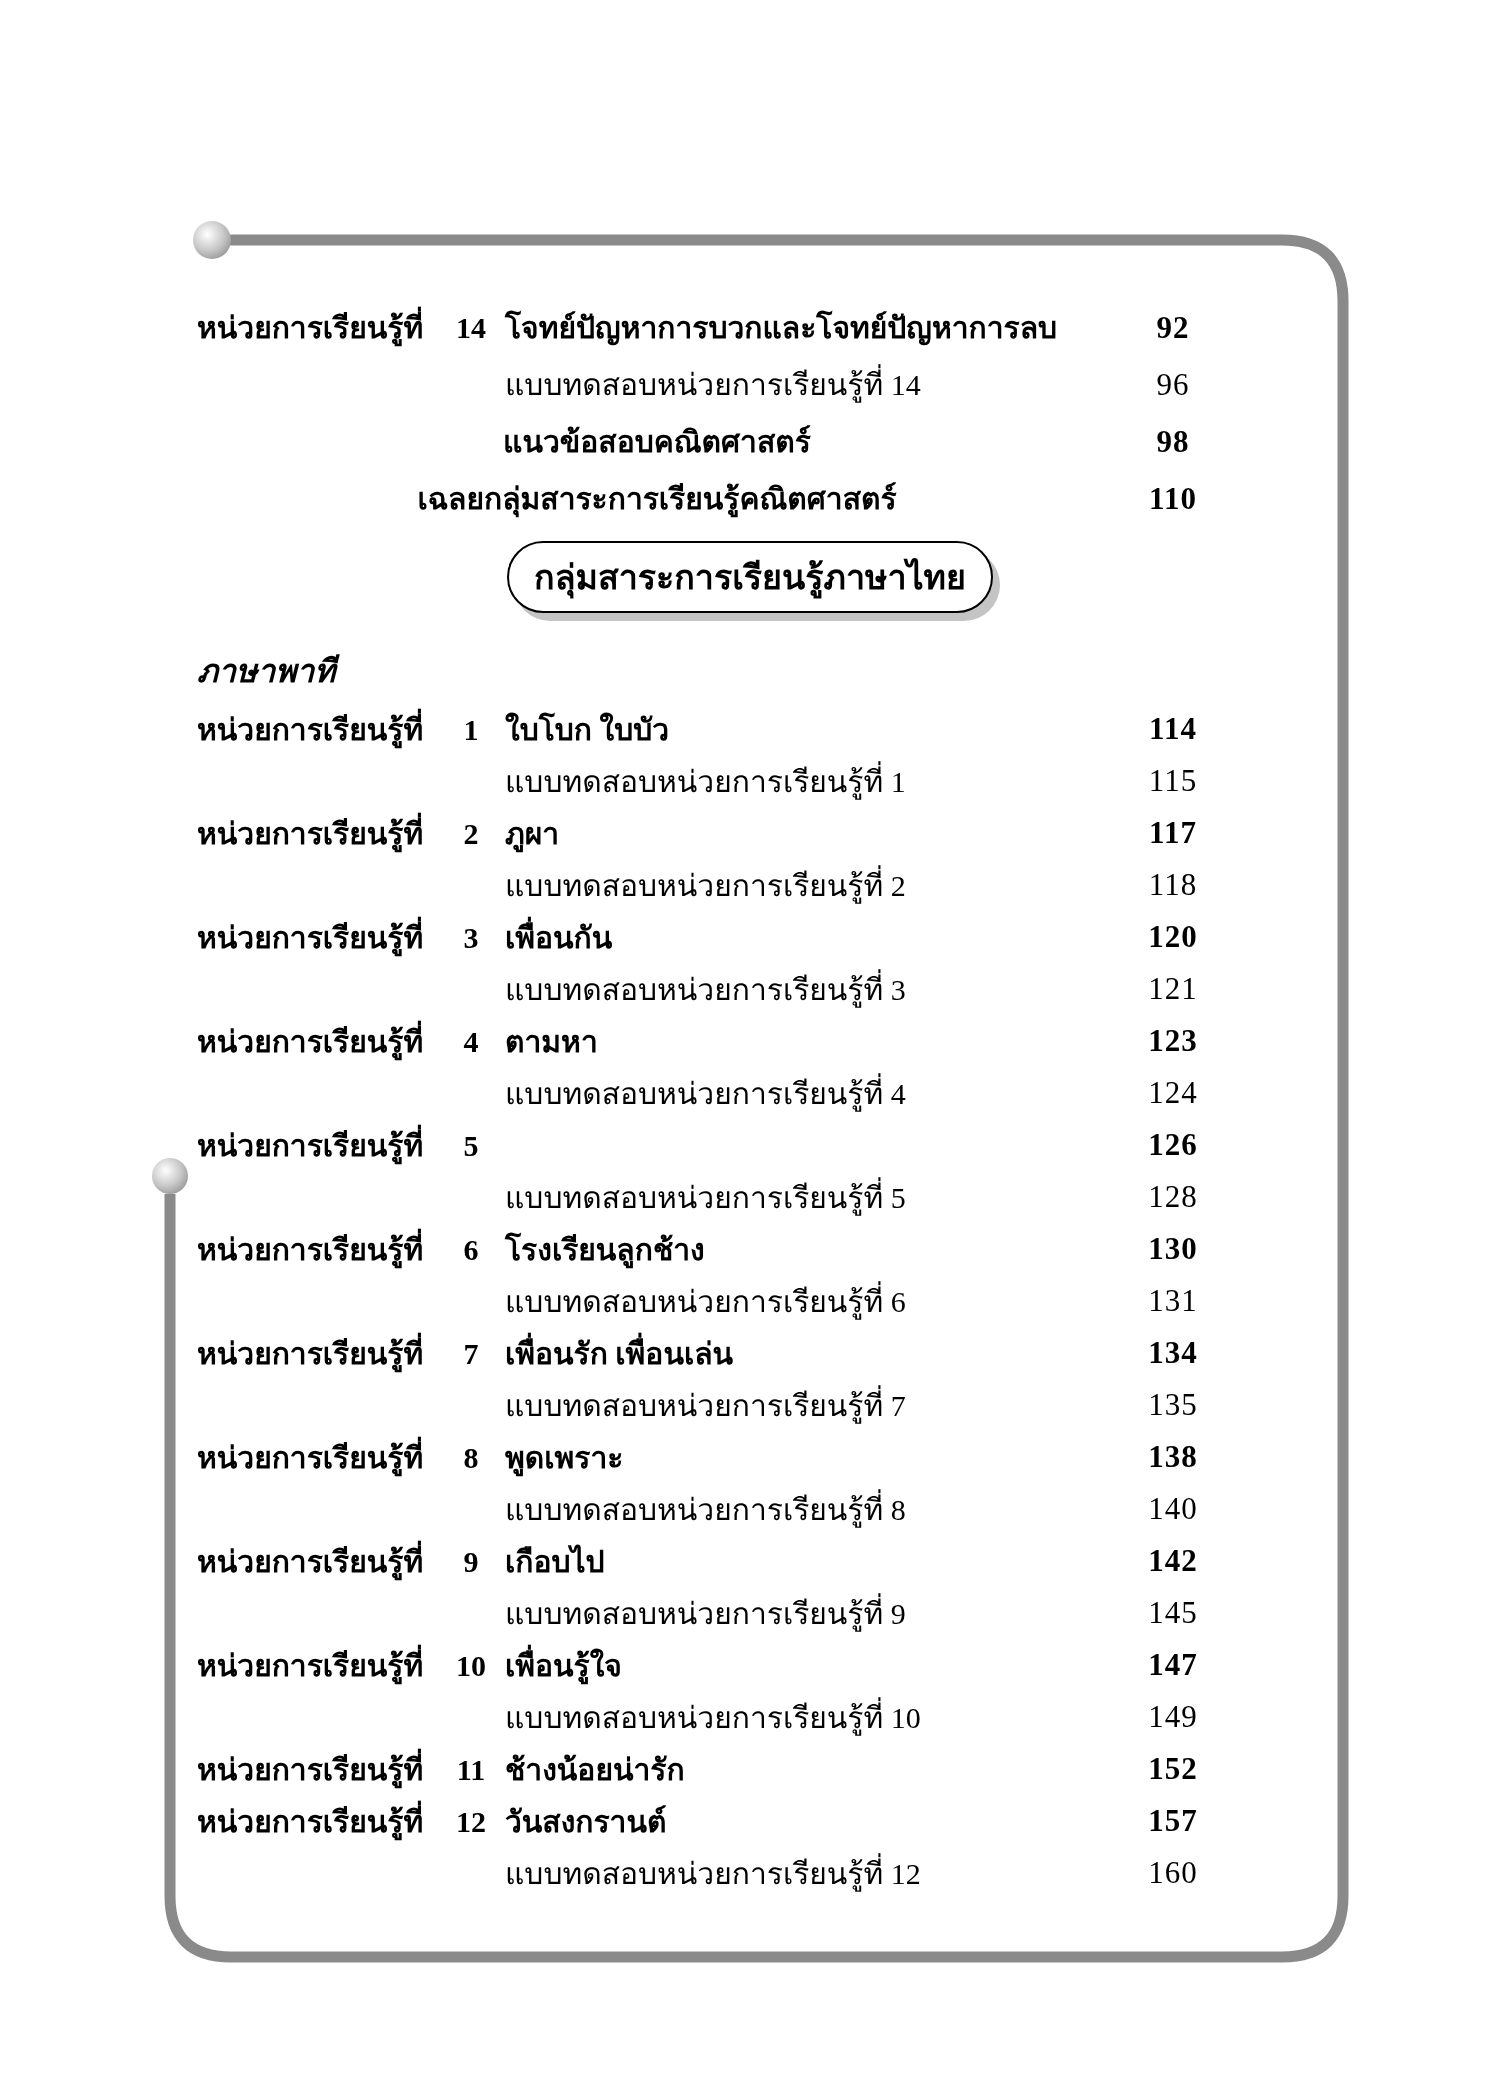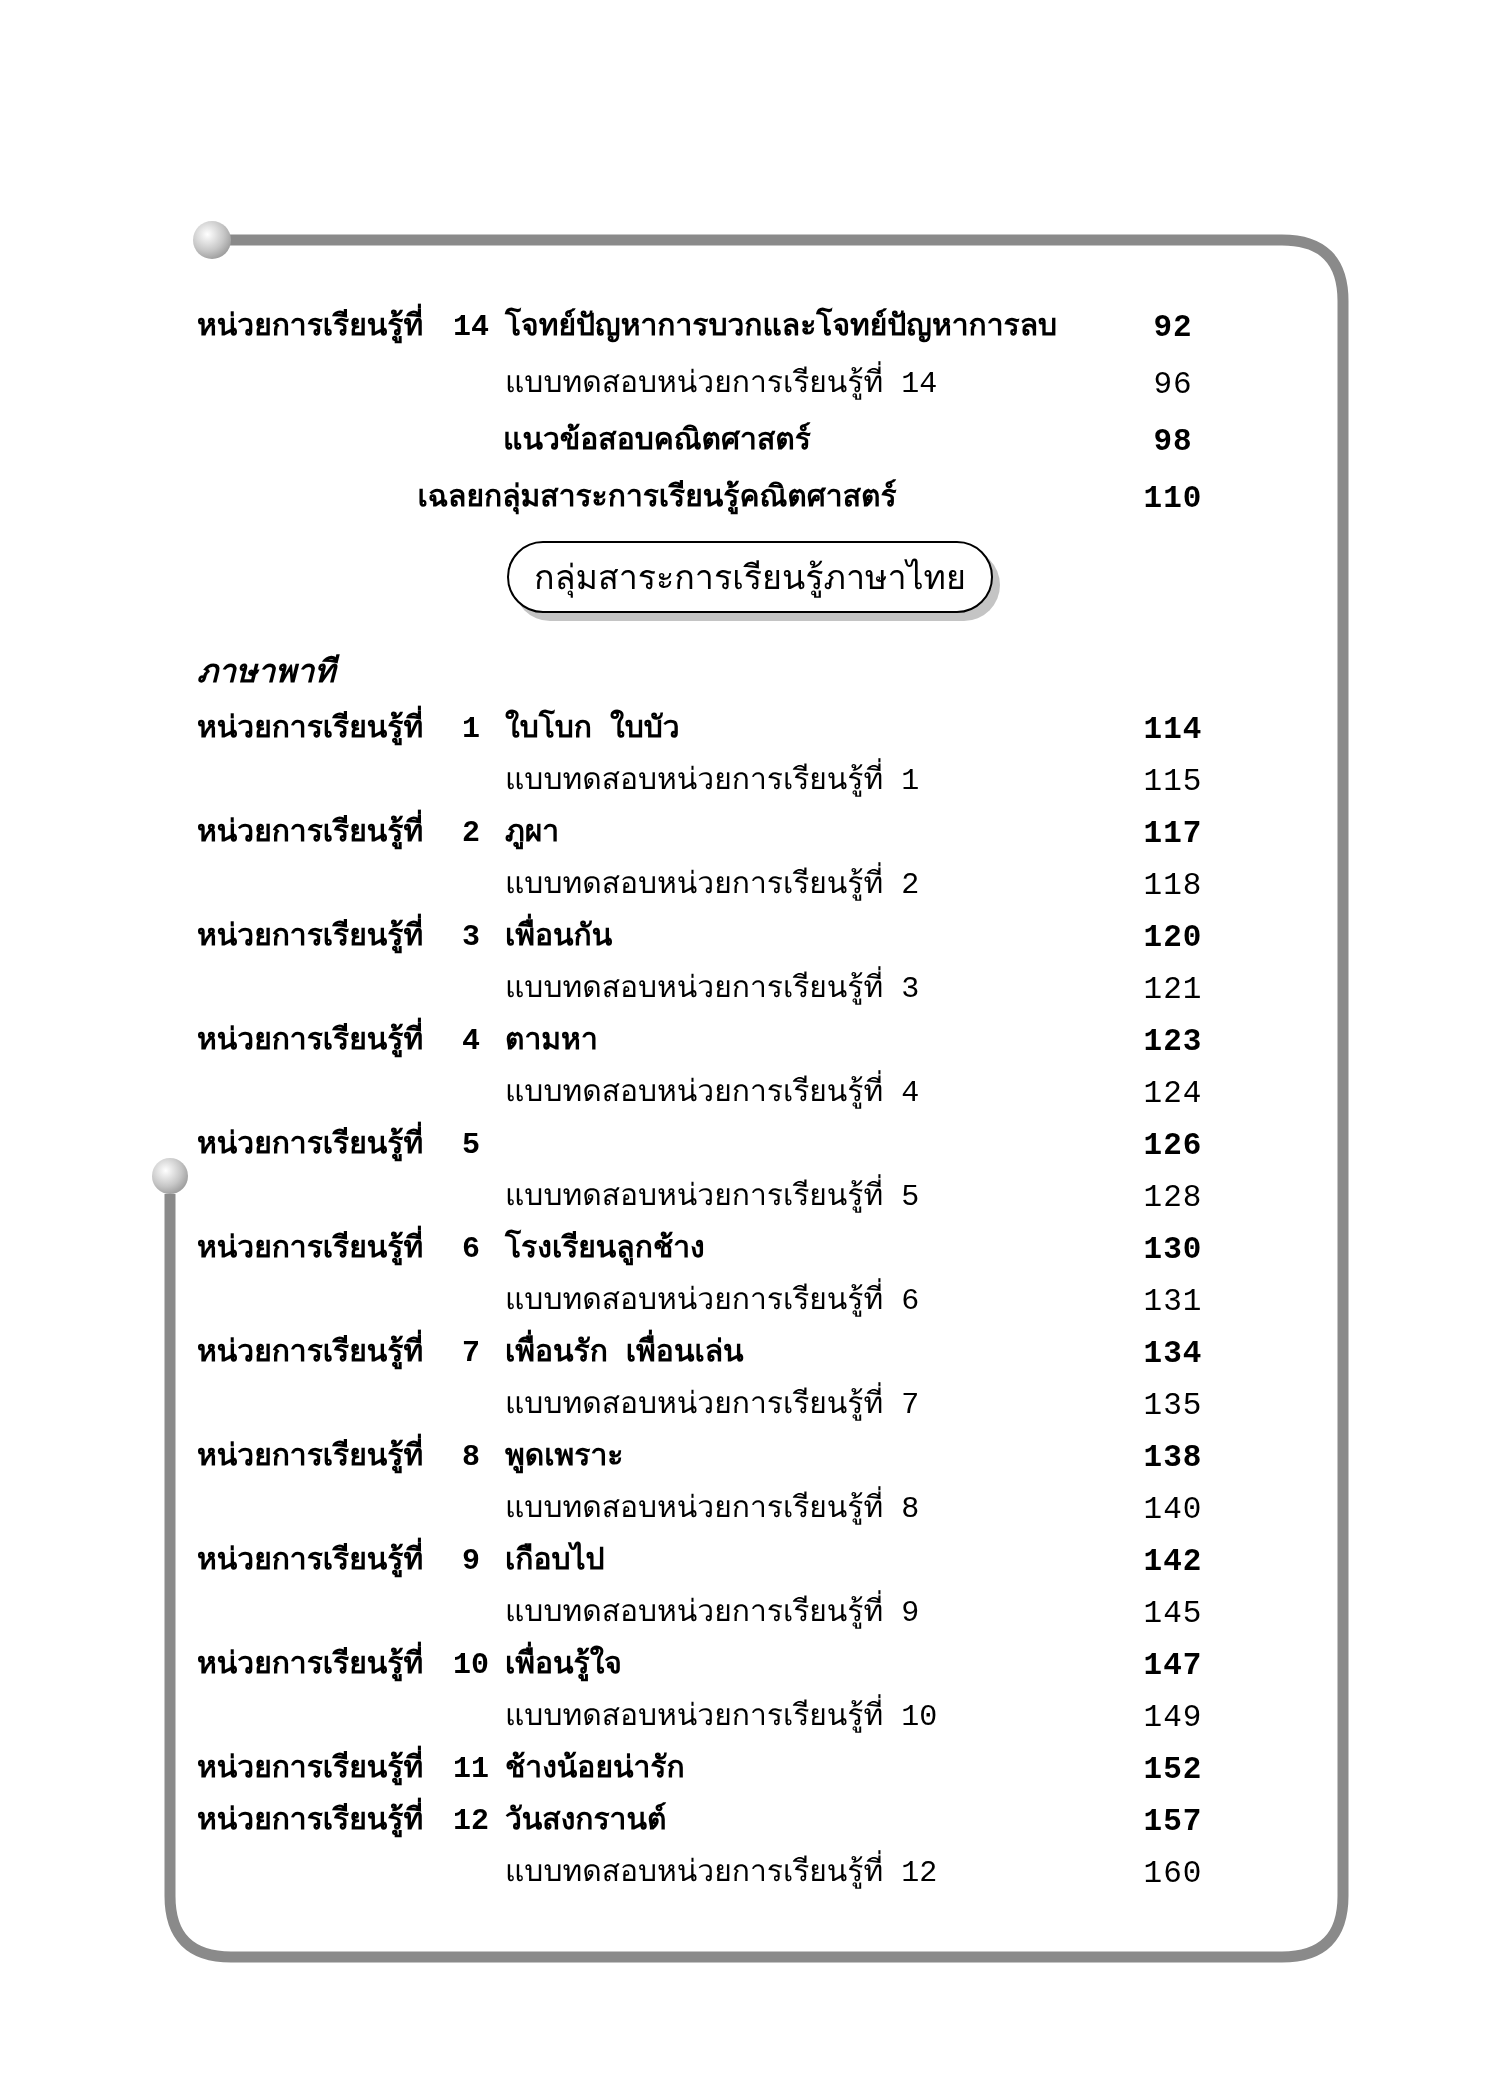--- a/index.html
+++ b/index.html
@@ -22,21 +22,20 @@
     left: 197px;
     top: 299px;
     width: 1032px;
   }
 
   .toc-row {
     display: grid;
     grid-template-columns: 240px 68px 1fr 112px;
     align-items: center;
     height: 57px;
-    font-family: Liberation Mono, monospace;
   }
   .rows-thai .toc-row { height: 52px; }
 
   .cell-label, .cell-num, .cell-title {
     font-size: 30px;
     font-weight: bold;
     white-space: nowrap;
     line-height: 1.1;
   }
   .cell-num { text-align: center; }
@@ -57,21 +56,21 @@
     height: 72px;
     margin: 14px 0 0 310px;
     border: 2px solid #000000;
     border-radius: 38px;
     background: #ffffff;
     box-shadow: 7px 8px 0 #c4c4c4;
     display: flex;
     align-items: center;
     justify-content: center;
     font-size: 34px;
-    font-weight: normal;
+    font-weight: bold;
     white-space: nowrap;
   }
 
   .subtitle {
     margin-top: 32px;
     height: 50px;
     display: flex;
     align-items: center;
     font-size: 32px;
     font-weight: bold;

